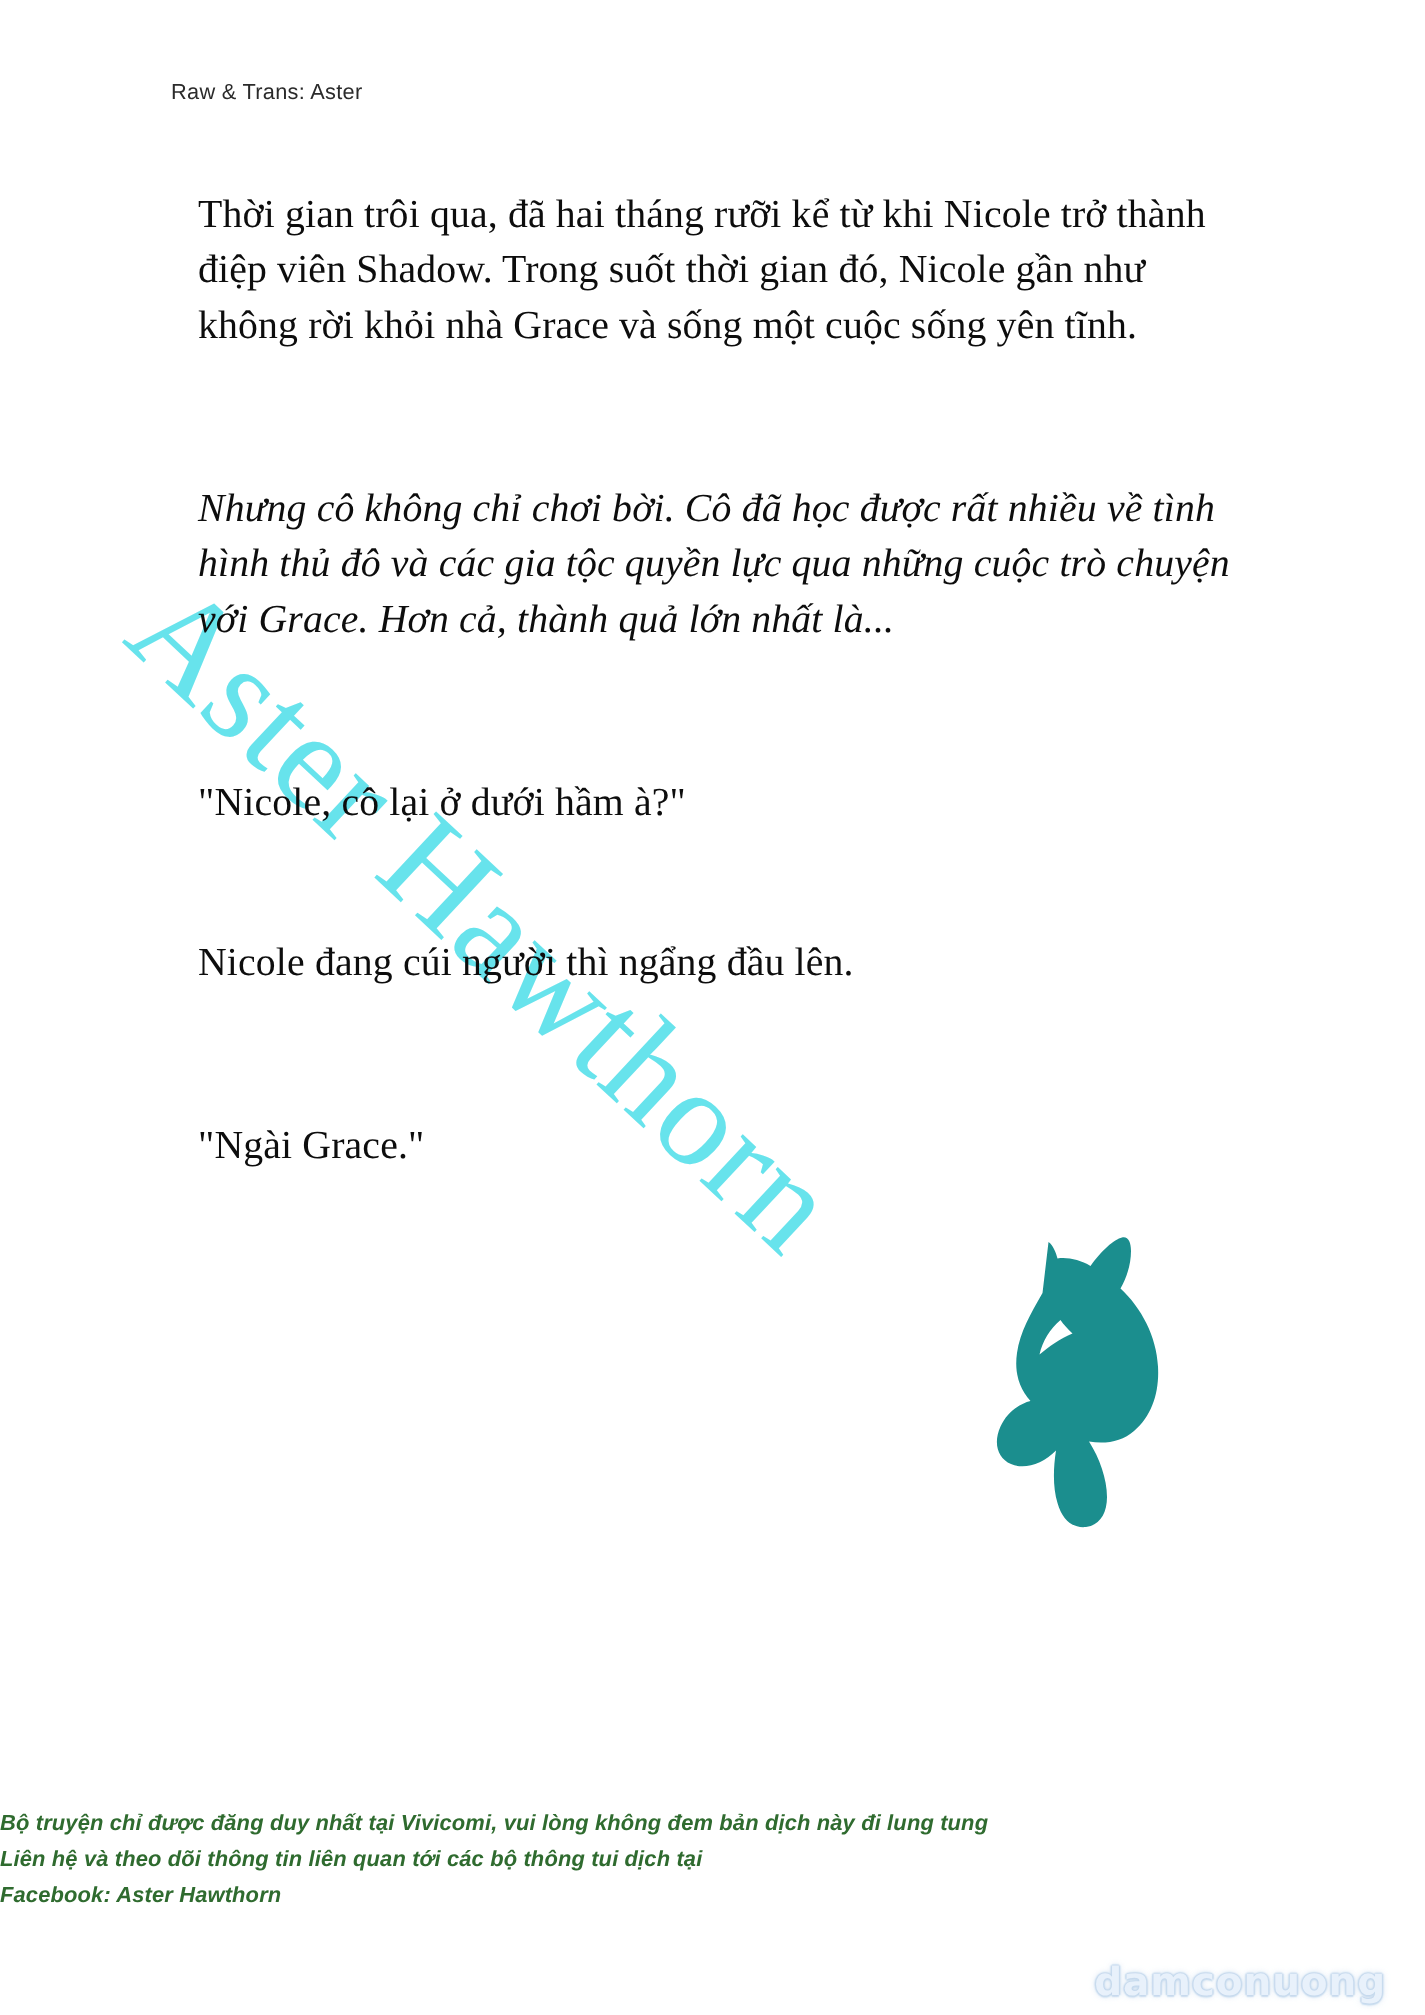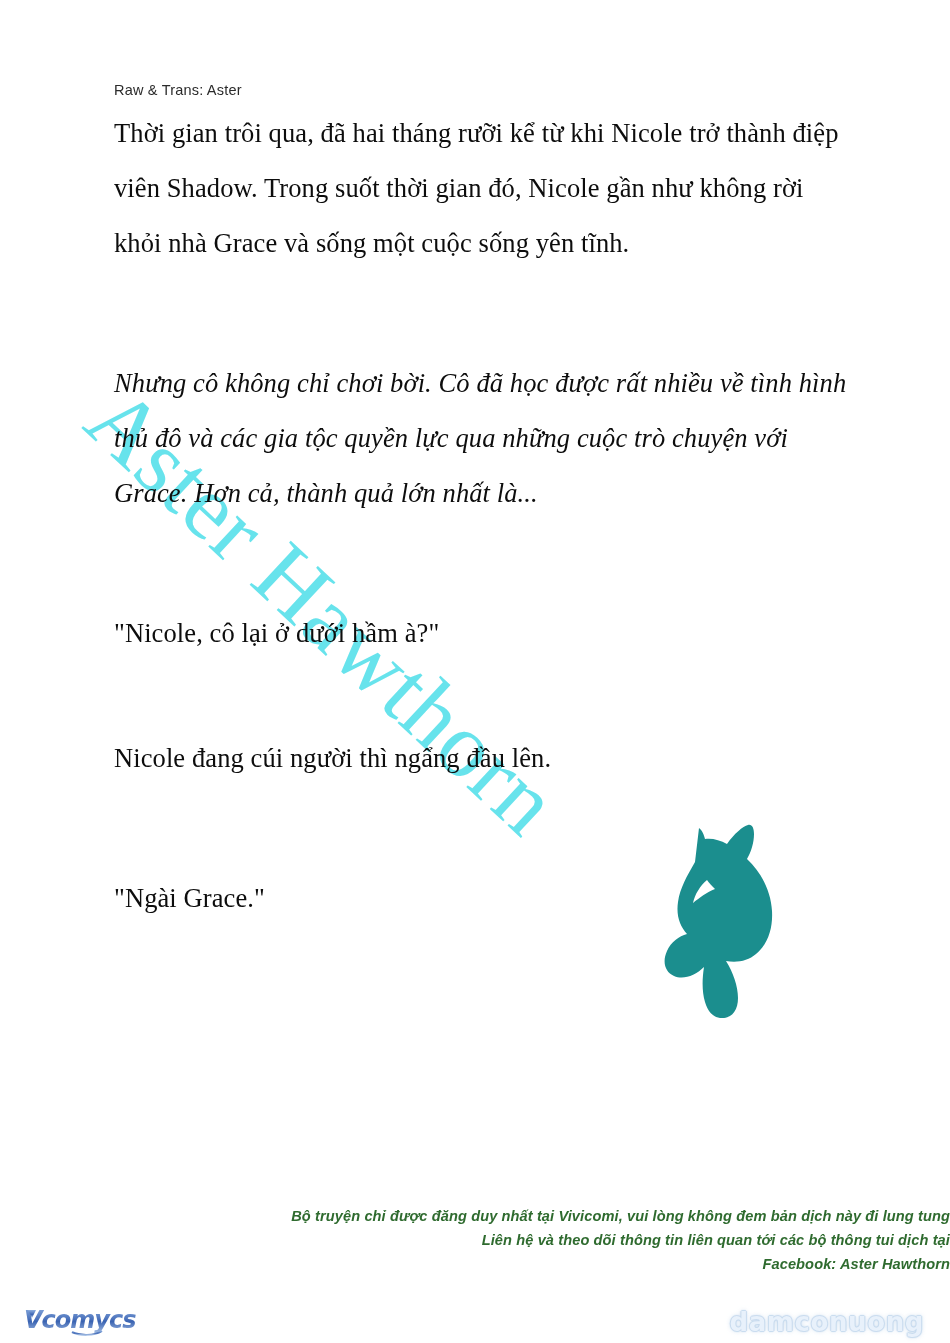--- a/index.html
+++ b/index.html
@@ -25,36 +25,35 @@
   
   .header-credit {
     position: absolute;
     left: 114px;
     top: 54px;
     font-family: "Liberation Sans", "DejaVu Sans", sans-serif;
     font-size: 14.5px;
     color: #2b2b2b;
     letter-spacing: 0.2px;
     white-space: nowrap;
-    margin-top: 28px;
   }
 
   
   .body-copy {
     position: absolute;
     left: 114px;
     top: 106px;
     width: 740px;
     z-index: 4;
   }
   .para {
     font-size: 26.5px;
-    line-height: 55px;
+    line-height: 37px;
     color: #0d0d0d;
-    margin: 0;
+    margin: 18px;
     text-align: left;
     letter-spacing: 0.1px;
   }
   .para.gap-1 { margin-top: 85px; font-style: italic; }
   .para.gap-2 { margin-top: 85px; }
   .para.gap-3 { margin-top: 70px; }
   .para.gap-4 { margin-top: 72px; }
   .para.gap-5 { margin-top: 85px; }
 
   
@@ -91,23 +90,22 @@
     pointer-events: none;
   }
   .cat-mark svg { display: block; width: 100%; height: 100%; }
 
   
   .footer-note {
     position: absolute;
     left: 0;
     right: 0;
     top: 1208px;
-    text-align: right;
+    text-align: left;
     z-index: 4;
-    margin-left: 13px;
   }
   .footer-note p {
     margin: 0 0 8px 0;
     font-family: "Liberation Sans", "DejaVu Sans", sans-serif;
     font-style: italic;
     font-weight: bold;
     font-size: 14.6px;
     color: #2f6b2f;
     letter-spacing: 0.1px;
   }
@@ -201,34 +199,17 @@
   </div>
 
   <div class="footer-note">
     <p>Bộ truyện chỉ được đăng duy nhất tại Vivicomi, vui lòng không đem bản dịch này đi lung tung</p>
     <p>Liên hệ và theo dõi thông tin liên quan tới các bộ thông tui dịch tại</p>
     <p>Facebook: Aster Hawthorn</p>
   </div>
 
   <div class="bottom-bar">
 
-    <div class="vcomycs-logo">
-      <svg viewBox="0 0 140 40" xmlns="http://www.w3.org/2000/svg" aria-hidden="true">
-        <defs>
-          <linearGradient id="vg" x1="0" y1="0" x2="0" y2="1">
-            <stop offset="0%" stop-color="#8fb0e0"></stop>
-            <stop offset="45%" stop-color="#4d74bd"></stop>
-            <stop offset="55%" stop-color="#3a63b2"></stop>
-            <stop offset="100%" stop-color="#a9c2e6"></stop>
-          </linearGradient>
-        </defs>
-        <g fill="url(#vg)" font-family="'DejaVu Sans', sans-serif" font-size="24" font-weight="bold" font-style="italic">
-          <text x="2" y="28" letter-spacing="-1">Vcomycs</text>
-        </g>
-        <path d="M6,10 L14,10 L10,18 Z" fill="url(#vg)"></path>
-        <path d="M50,32 C58,36 72,36 80,31" stroke="url(#vg)" stroke-width="2" fill="none"></path>
-      </svg>
-    </div>
 
     <div class="damconuong-mark">damconuong</div>
   </div>
 
 </div>
 
 </body></html>

